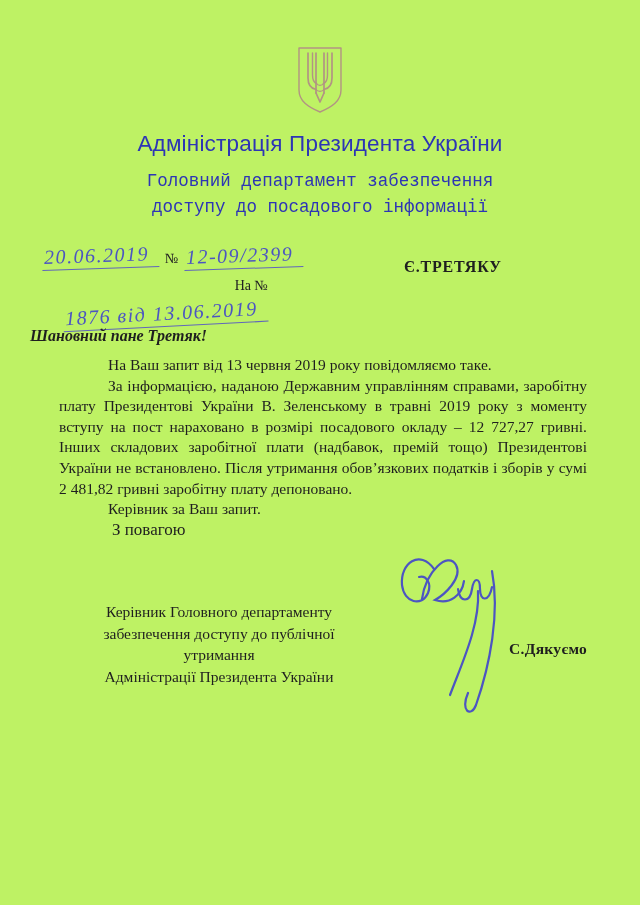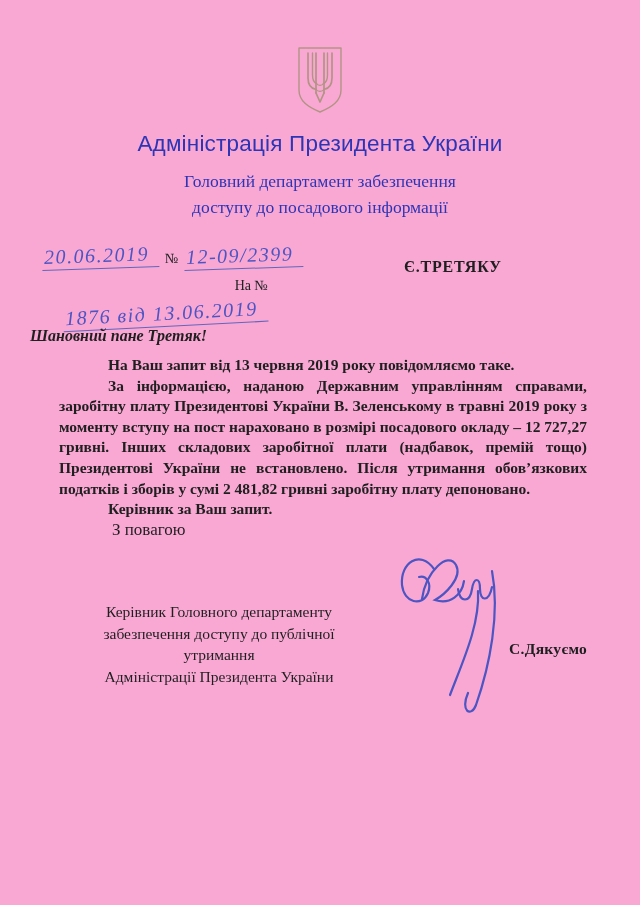--- a/index.html
+++ b/index.html
@@ -9,21 +9,21 @@
     --emblem-brown:#b29483;
     --text-black:#1f1f1f;
   }
   *{margin:0;padding:0;box-sizing:border-box;}
   html,body{background:#ffffff;}
   .page{
     position:relative;
     width:640px;
     height:905px;
     margin:0 auto;
-    background:#f9a8d4;
+    background:#bef264;
     font-family:"Liberation Serif", serif;
     color:var(--text-black);
     overflow:hidden;
   }
   .emblem{
     position:absolute;
     left:297px; top:46px;
     width:46px; height:68px;
     color:var(--emblem-brown);
   }
@@ -33,21 +33,21 @@
     text-align:center;
     font-family:"Liberation Sans", sans-serif;
     font-size:22.5px;
     color:var(--header-blue);
     letter-spacing:0.2px;
   }
   .dept-line{
     position:absolute;
     left:0; width:100%;
     text-align:center;
-    font-family:Liberation Serif, serif;
+    font-family:Liberation Mono, monospace;
     font-size:17.5px;
     color:var(--header-blue);
   }
   .dept-line.l1{top:171px;}
   .dept-line.l2{top:197px;}
   .ref-line{
     position:absolute;
     display:flex;
     align-items:flex-end;
     gap:6px;
@@ -91,21 +91,20 @@
   }
   .body-text{
     position:absolute;
     left:59px; top:355px; width:528px;
   }
   .body-text p{
     font-size:15.5px;
     line-height:20.6px;
     text-align:justify;
     text-indent:49px;
-    font-weight:bold;
   }
   .closing{
     position:absolute;
     left:112px; top:520px;
     font-size:17px;
   }
   .sig-block{
     position:absolute;
     left:66px; top:601px; width:306px;
     text-align:center;

